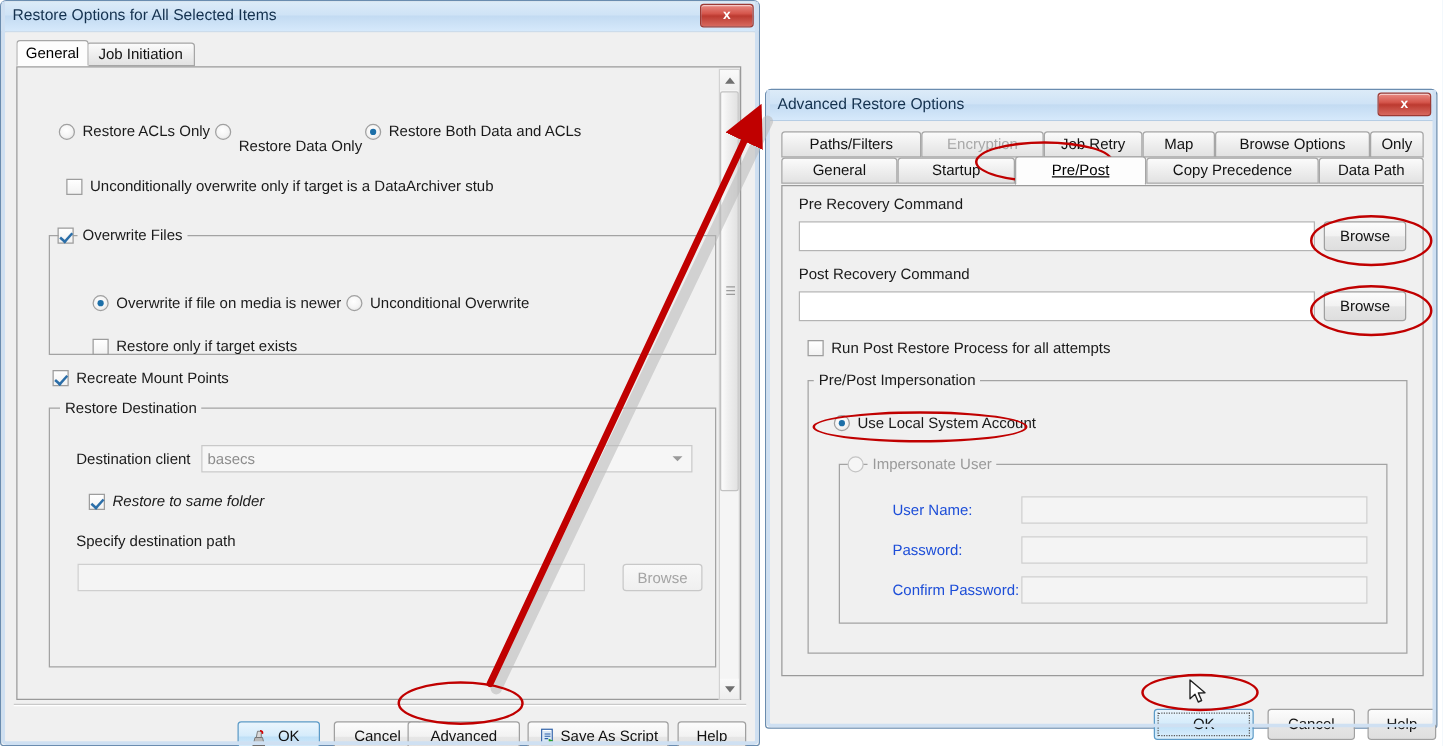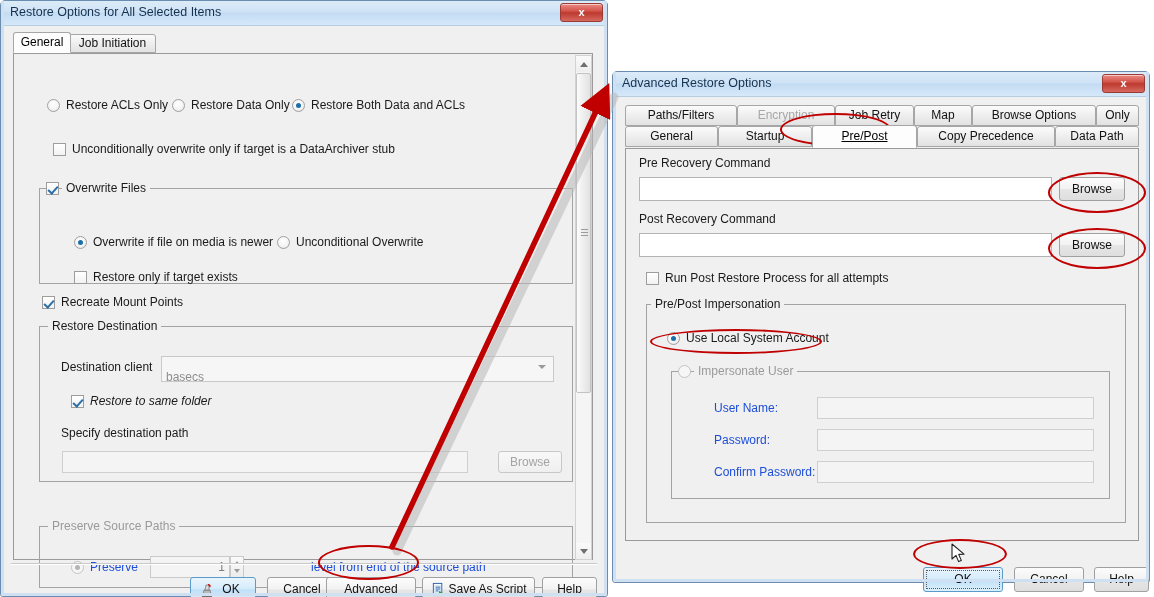--- a/index.html
+++ b/index.html
@@ -148,21 +148,21 @@
     line-height: 16px;
     cursor: text;
   }
   .textbox.dim { background: #f4f4f4; border-color: #cfcfcf; color: #9a9a9a; }
 
   .combo {
     position: absolute;
     background: #f6f6f6;
     border: 1px solid #c9c9c9;
     font-size: 12px; color: #8d8d8d;
-    padding: 12px 4px; line-height: 16px;
+    padding: 2px 4px; line-height: 16px;
     cursor: pointer;
   }
   .combo .arrow {
     position: absolute; right: 7px; top: 8px;
     width: 0; height: 0;
     border-left: 4px solid transparent;
     border-right: 4px solid transparent;
     border-top: 4px solid #9a9a9a;
   }
 
@@ -281,21 +281,21 @@
         <div class="tab sel" style="left:0px; top:0px; width:58px;">General</div>
         <div class="tab" style="left:56px; top:2px; width:87px; height:19px; line-height:17px;">Job Initiation</div>
       </div>
 
       <div class="tabpanel" style="left:8px; top:27px; width:580px; height:507px; background:#f0f0f0;">
 
         <div class="radio" style="left:33px; top:45px;"></div>
         <div class="lbl" style="left:52px; top:44px;">Restore ACLs Only</div>
 
         <div class="radio" style="left:158px; top:45px;"></div>
-        <div class="lbl" style="left:177px; top:44px;text-align:center;">Restore Data Only</div>
+        <div class="lbl" style="left:177px; top:56px;text-align:center;">Restore Data Only</div>
 
         <div class="radio on" style="left:278px; top:45px;"></div>
         <div class="lbl" style="left:297px; top:44px;">Restore Both Data and ACLs</div>
 
         <div class="check" style="left:39px; top:89px;"></div>
         <div class="lbl" style="left:58px; top:88px;">Unconditionally overwrite only if target is a DataArchiver stub</div>
 
         <div class="group" style="left:25px; top:134px; width:534px; height:96px;">
           <div class="check on" style="left:6px; top:-7px;"></div>
           <div class="group-title" style="left:22px;">Overwrite Files</div>
@@ -306,52 +306,38 @@
           <div class="radio" style="left:237px; top:47px;"></div>
           <div class="lbl" style="left:256px; top:46px;">Unconditional Overwrite</div>
 
           <div class="check" style="left:34px; top:82px;"></div>
           <div class="lbl" style="left:53px; top:81px;">Restore only if target exists</div>
         </div>
 
         <div class="check on" style="left:28px; top:242px;"></div>
         <div class="lbl" style="left:47px; top:241px;">Recreate Mount Points</div>
 
-        <div class="group" style="left:25px; top:272px; width:534px; height:156px;">
+        <div class="group" style="left:25px; top:272px; width:534px; height:208px;">
           <div class="group-title">Restore Destination</div>
 
           <div class="lbl" style="left:21px; top:33px;">Destination client</div>
           <div class="combo" style="left:121px; top:29px; width:393px; height:22px;">
             <span>basecs</span>
             <span class="arrow"></span>
           </div>
 
           <div class="check on" style="left:31px; top:68px;"></div>
           <div class="lbl" style="left:50px; top:67px;font-style:italic;">Restore to same folder</div>
 
           <div class="lbl" style="left:21px; top:99px;">Specify destination path</div>
 
           <div class="textbox dim" style="left:22px; top:124px; width:406px; height:22px;"></div>
           <div class="btn dim" style="left:458px; top:124px; width:64px; height:22px; line-height:20px;">Browse</div>
         </div>
 
-        <div class="group" style="left:25px; top:472px; width:534px; height:62px;">
-          <div class="group-title dim">Preserve Source Paths</div>
-
-          <div class="radio dim on" style="left:31px; top:34px;"></div>
-          <div class="lbl dim" style="left:50px; top:33px;">Preserve</div>
-
-          <div class="spin" style="left:110px; top:29px; width:80px; height:22px;">1</div>
-          <div class="spin-btns" style="left:190px; top:29px; height:22px;">
-            <i class="up"></i>
-              <i class="down"></i>
-          </div>
-
-          <div class="lbl dim" style="left:271px; top:33px;">level from end of the source path</div>
-        </div>
 
         <div class="vscroll" style="left:561px; top:1px; width:17px; height:505px;">
           <div class="sb-arrow top" style="top:0;">
               <i></i>
             </div>
           <div class="sb-thumb" style="top:17px; height:320px;">
             <div class="sb-grip">
               <span></span>
                 <span></span>
                 <span></span>

